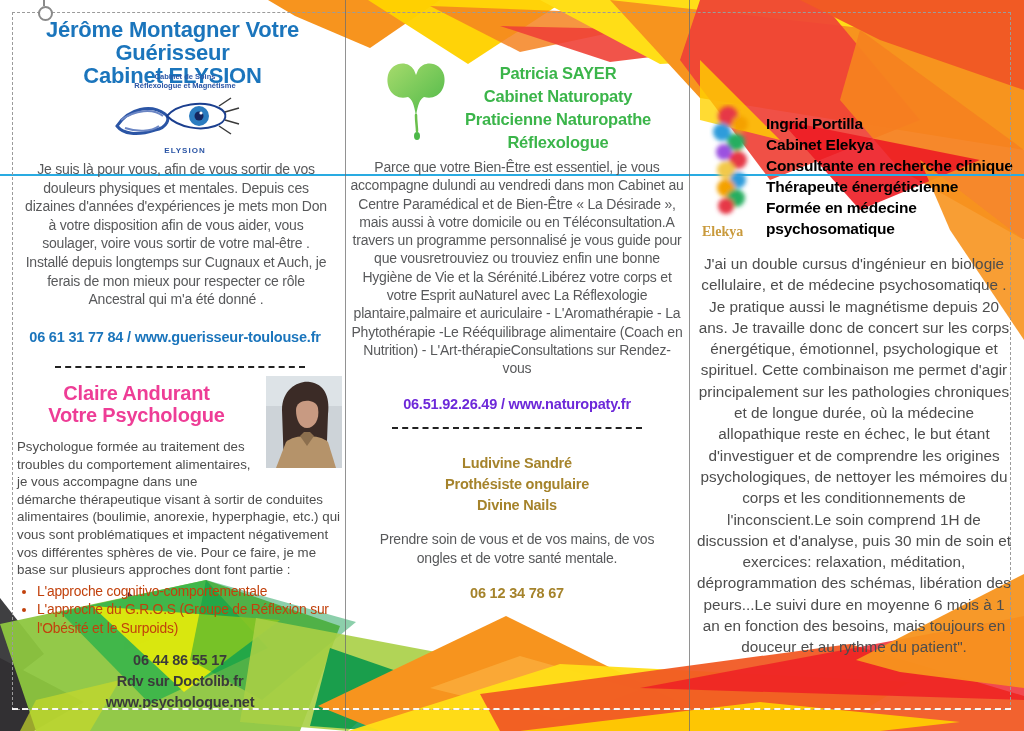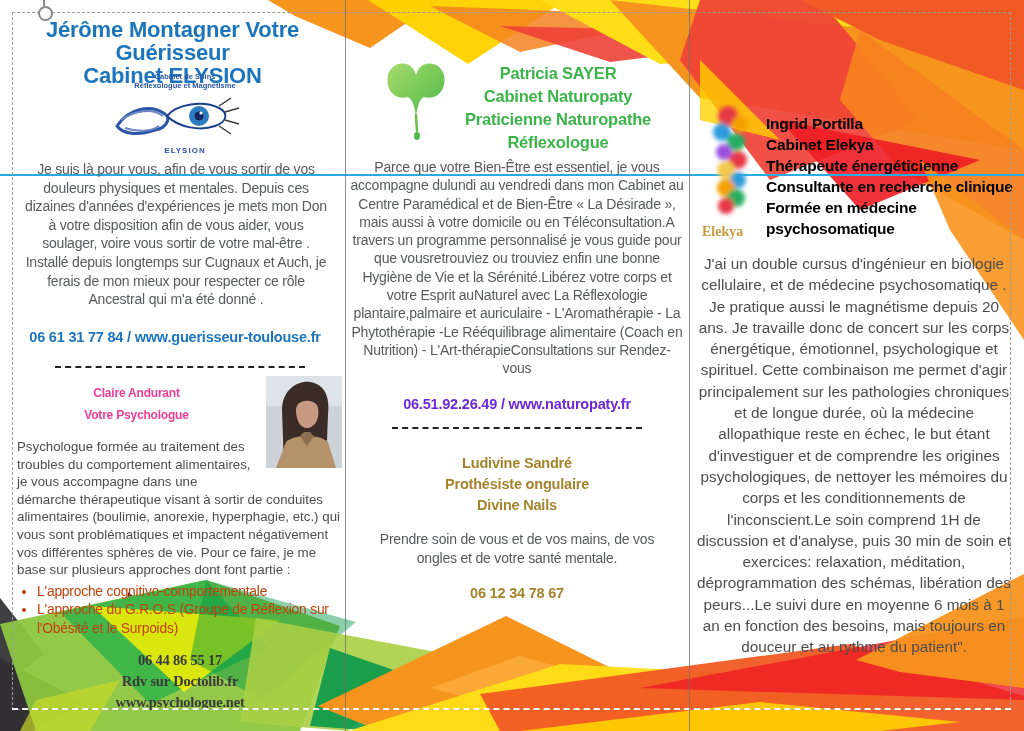--- a/index.html
+++ b/index.html
@@ -14,30 +14,30 @@
   
   .trim-rect{left:12px;top:12px;width:997px;height:696px;border:1px dashed #9b9b9b;z-index:3;pointer-events:none;}
   .trim-bottom-white{left:12px;top:708px;width:999px;height:0;border-top:2px dashed rgba(255,255,255,.92);z-index:3;}
   .fold-line{top:0;bottom:0;width:1px;background:rgba(110,110,110,.75);z-index:3;}
   .blue-guide{left:0;top:174px;width:1024px;height:2px;background:#29ABE2;z-index:1;}
   .guide-handle{left:38px;top:6px;width:11px;height:11px;border:2px solid #8a8a8a;border-radius:50%;background:#fff;z-index:4;}
   .guide-tick{left:43px;top:0;width:2px;height:6px;background:#8a8a8a;z-index:4;}
 
   
   .h-blue{color:#1B75BC;font-weight:bold;font-size:22px;line-height:23px;text-align:center;}
-  .h-pink{color:#EE3D96;font-weight:bold;font-size:12px;line-height:22px;text-align:center;}
+  .h-pink{color:#EE3D96;font-weight:bold;font-size:20px;line-height:22px;text-align:center;}
   .h-green{color:#3BB54A;font-weight:bold;font-size:16.5px;line-height:23px;text-align:center;}
   .h-gold{color:#A5832B;font-weight:bold;font-size:14.5px;line-height:21px;text-align:center;}
   .h-purple{color:#000000;font-weight:bold;font-size:15.5px;line-height:21px;text-align:left;}
   .body-narrow{color:#58595B;font-size:14px;line-height:18.6px;text-align:center;}
   .body-plain{color:#4d4d4d;font-size:13.3px;line-height:17.6px;text-align:left;}
   .contact-blue{color:#1B75BC;font-weight:bold;font-size:14.5px;text-align:center;}
   .contact-green{color:#6d28d9;font-weight:bold;font-size:14.5px;text-align:center;}
   .contact-gold{color:#A5832B;font-weight:bold;font-size:14.5px;text-align:center;}
-  .footer-dark{color:#3A3A3A;font-weight:bold;font-size:14.5px;line-height:21px;text-align:center;font-family:Liberation Serif, serif;}
+  .footer-dark{color:#3A3A3A;font-weight:bold;font-size:14.5px;line-height:21px;text-align:center;}
   .sep{border-top:2.5px dashed #222;width:250px;z-index:2;}
 
   ul.bullets{margin:4px 0 0 2px;padding-left:18px;}
   ul.bullets li{color:#c2410c;font-size:13.8px;line-height:18.6px;text-align:left;letter-spacing:-0.2px;margin:0;}
 
   
   .claire-photo{float:right;width:76px;height:92px;margin:2px 0 6px 10px;background:#cfd4d8;}
   .logo-caption{color:#2B55A5;font-size:7.5px;line-height:9px;text-align:center;font-weight:bold;}
   .elysion-name{color:#2B55A5;font-size:8px;font-weight:bold;text-align:center;letter-spacing:1px;}
   .elekya-name{font-family:"Liberation Serif",serif;color:#C99A3C;font-size:14px;font-weight:bold;}
@@ -195,19 +195,19 @@
       <circle cx="34" cy="94" r="9" fill="#27AE60"></circle>
       <circle cx="24" cy="102" r="8" fill="#E63946"></circle>
     </g>
   </svg>
   <div class="elekya-name">Elekya</div>
 </div>
 
 <div class="abs content h-purple narrow" style="left:766px;top:113px;width:250px;">
   <div>Ingrid Portilla</div>
   <div>Cabinet Elekya</div>
+  <div>Consultante en recherche clinique</div>
   <div>Thérapeute énergéticienne</div>
-  <div>Consultante en recherche clinique</div>
   <div>Formée en médecine</div>
   <div>psychosomatique</div>
 </div>
 
 <div class="abs content" style="left:694px;top:253px;width:320px;color:#4d4d4d;font-size:15.3px;line-height:21.3px;text-align:center;">J'ai un double cursus d'ingénieur en biologie cellulaire, et de médecine psychosomatique . Je pratique aussi le magnétisme depuis 20 ans. Je travaille donc de concert sur les corps énergétique, émotionnel, psychologique et spirituel. Cette combinaison me permet d'agir principalement sur les pathologies chroniques et de longue durée, où la médecine allopathique reste en échec, le but étant d'investiguer et de comprendre les origines psychologiques, de nettoyer les mémoires du corps et les conditionnements de l'inconscient.Le soin comprend 1H de discussion et d'analyse, puis 30 min de soin et exercices: relaxation, méditation, déprogrammation des schémas, libération des peurs...Le suivi dure en moyenne 6 mois à 1 an en fonction des besoins, mais toujours en douceur et au rythme du patient".</div>
 
 </body></html>

